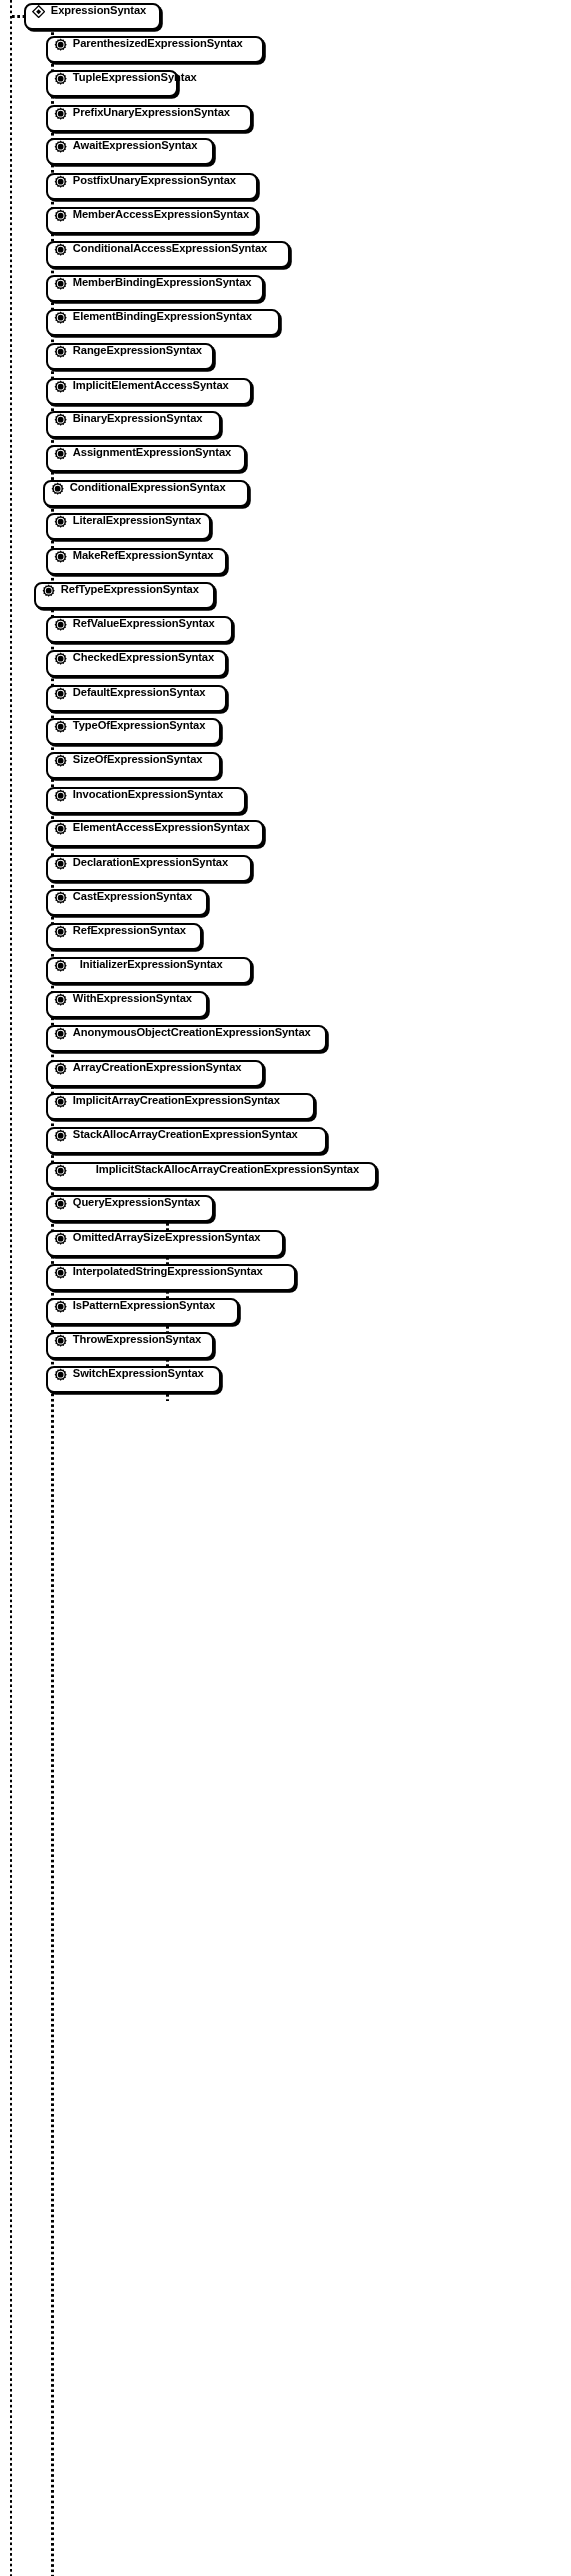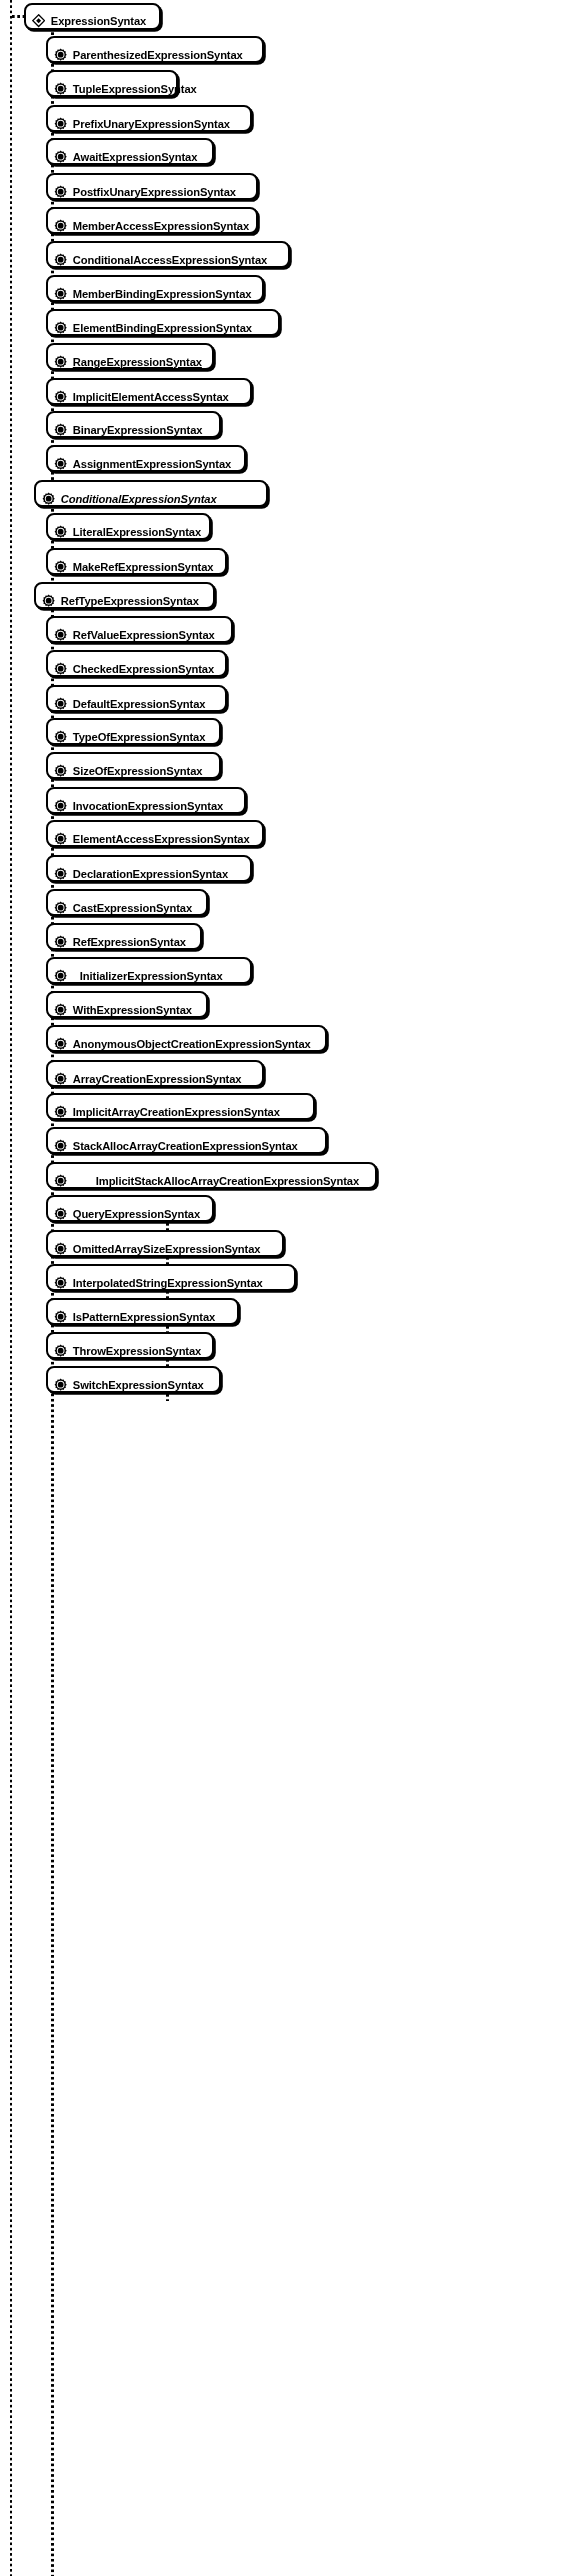--- a/index.html
+++ b/index.html
@@ -55,21 +55,21 @@
 
   
   .node {
     position: absolute;
     box-sizing: border-box;
     height: 27px;
     background: #ffffff;
     border: 2.7px solid #000000;
     border-radius: 8px;
     display: flex;
-    align-items: flex-end;
+    align-items: flex-start;
     padding-left: 6.2px;
     box-shadow: 1.8px 1.8px 0 0 #000000;
     white-space: nowrap;
   }
   .node-label {
     font-size: 11.2px;
     font-weight: bold;
     color: #000000;
     letter-spacing: -0.1px;
     line-height: 1;
@@ -179,21 +179,21 @@
       <div class="stub" style="left: 53px; top: 322px; width: 0px;"></div>
       <div class="node" style="left: 46px; top: 309px; width: 234px;">
         <svg class="icon" viewBox="0 0 16 16">
           <polygon points="8.00,0.70 9.58,2.11 11.65,1.68 12.31,3.69 14.32,4.35 13.89,6.42 15.30,8.00 13.89,9.58 14.32,11.65 12.31,12.31 11.65,14.32 9.58,13.89 8.00,15.30 6.42,13.89 4.35,14.32 3.69,12.31 1.68,11.65 2.11,9.58 0.70,8.00 2.11,6.42 1.68,4.35 3.69,3.69 4.35,1.68 6.42,2.11" fill="#000000"></polygon>
           <circle cx="8" cy="8" r="4.6" fill="#ffffff"></circle>
           <circle cx="8" cy="8" r="3.5" fill="#000000"></circle>
         </svg>
         <span class="node-label">ElementBindingExpressionSyntax</span>
       </div>
       <div class="stub" style="left: 53px; top: 356px; width: 0px;"></div>
-      <div class="node" style="left: 46px; top: 343px; width: 168px; text-decoration: underline;">
+      <div class="node" style="left: 46px; top: 343px; width: 168px;">
         <svg class="icon" viewBox="0 0 16 16">
           <polygon points="8.00,0.70 9.58,2.11 11.65,1.68 12.31,3.69 14.32,4.35 13.89,6.42 15.30,8.00 13.89,9.58 14.32,11.65 12.31,12.31 11.65,14.32 9.58,13.89 8.00,15.30 6.42,13.89 4.35,14.32 3.69,12.31 1.68,11.65 2.11,9.58 0.70,8.00 2.11,6.42 1.68,4.35 3.69,3.69 4.35,1.68 6.42,2.11" fill="#000000"></polygon>
           <circle cx="8" cy="8" r="4.6" fill="#ffffff"></circle>
           <circle cx="8" cy="8" r="3.5" fill="#000000"></circle>
         </svg>
         <span class="node-label">RangeExpressionSyntax</span>
       </div>
       <div class="stub" style="left: 53px; top: 390px; width: 0px;"></div>
       <div class="node" style="left: 46px; top: 378px; width: 206px;">
         <svg class="icon" viewBox="0 0 16 16">
@@ -215,21 +215,21 @@
       <div class="stub" style="left: 53px; top: 458px; width: 0px;"></div>
       <div class="node" style="left: 46px; top: 445px; width: 200px;">
         <svg class="icon" viewBox="0 0 16 16">
           <polygon points="8.00,0.70 9.58,2.11 11.65,1.68 12.31,3.69 14.32,4.35 13.89,6.42 15.30,8.00 13.89,9.58 14.32,11.65 12.31,12.31 11.65,14.32 9.58,13.89 8.00,15.30 6.42,13.89 4.35,14.32 3.69,12.31 1.68,11.65 2.11,9.58 0.70,8.00 2.11,6.42 1.68,4.35 3.69,3.69 4.35,1.68 6.42,2.11" fill="#000000"></polygon>
           <circle cx="8" cy="8" r="4.6" fill="#ffffff"></circle>
           <circle cx="8" cy="8" r="3.5" fill="#000000"></circle>
         </svg>
         <span class="node-label">AssignmentExpressionSyntax</span>
       </div>
       <div class="stub" style="left: 53px; top: 492px; width: 0px;"></div>
-      <div class="node" style="left: 34px; top: 480px; width: 234px; font-style: italic;">
+      <div class="node" style="left: 43px; top: 480px; width: 206px;">
         <svg class="icon" viewBox="0 0 16 16">
           <polygon points="8.00,0.70 9.58,2.11 11.65,1.68 12.31,3.69 14.32,4.35 13.89,6.42 15.30,8.00 13.89,9.58 14.32,11.65 12.31,12.31 11.65,14.32 9.58,13.89 8.00,15.30 6.42,13.89 4.35,14.32 3.69,12.31 1.68,11.65 2.11,9.58 0.70,8.00 2.11,6.42 1.68,4.35 3.69,3.69 4.35,1.68 6.42,2.11" fill="#000000"></polygon>
           <circle cx="8" cy="8" r="4.6" fill="#ffffff"></circle>
           <circle cx="8" cy="8" r="3.5" fill="#000000"></circle>
         </svg>
         <span class="node-label">ConditionalExpressionSyntax</span>
       </div>
       <div class="stub" style="left: 53px; top: 526px; width: 0px;"></div>
       <div class="node" style="left: 46px; top: 513px; width: 165px;">
         <svg class="icon" viewBox="0 0 16 16">

